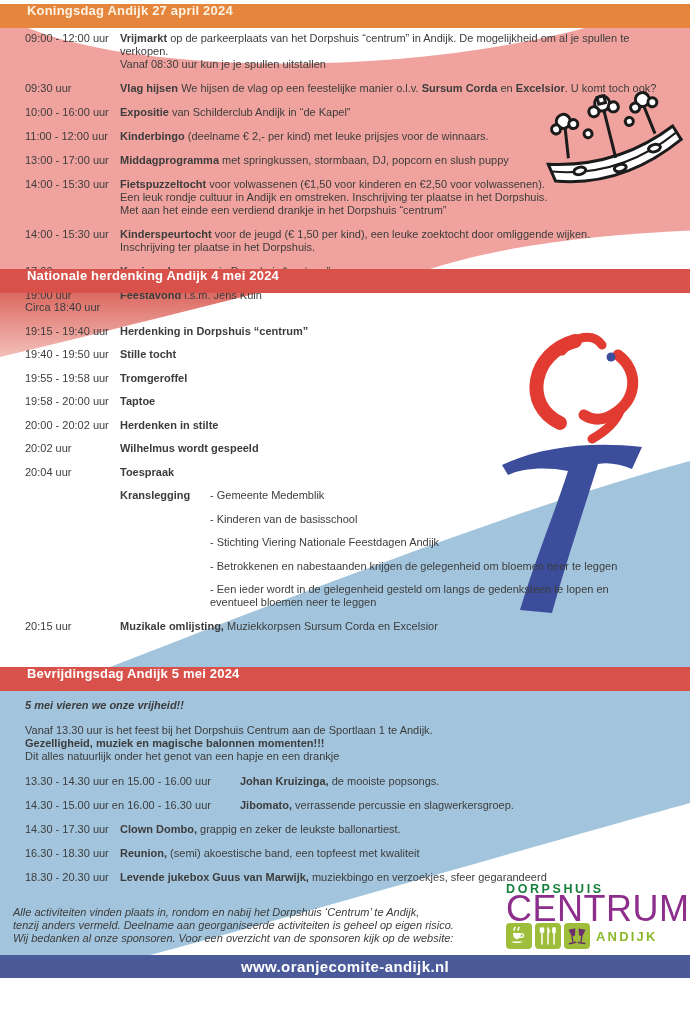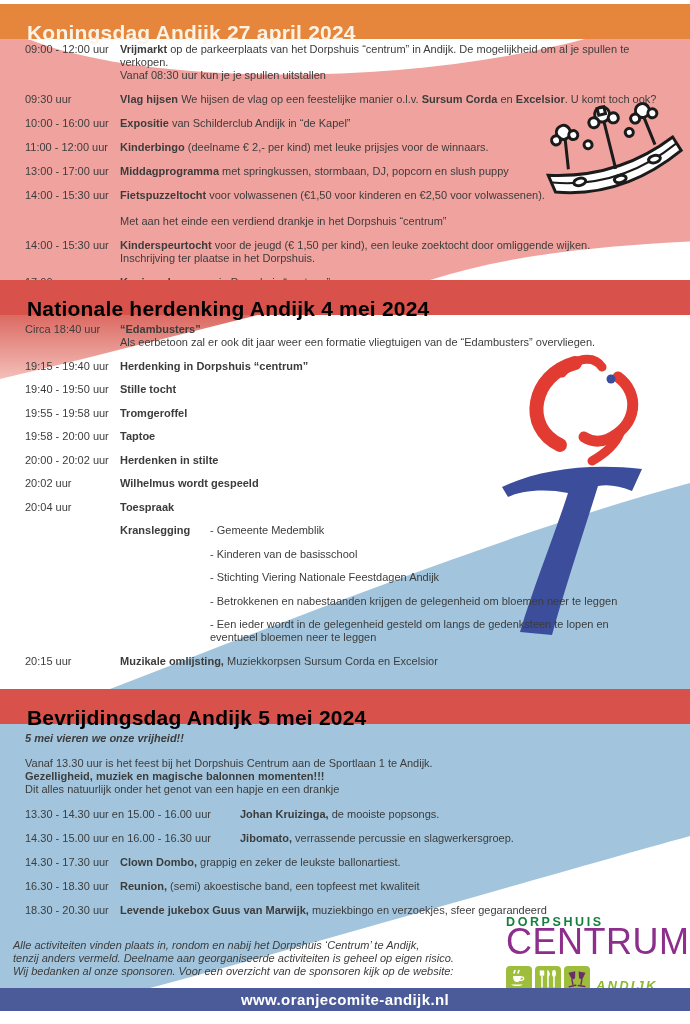--- a/index.html
+++ b/index.html
@@ -1,24 +1,24 @@
 <!DOCTYPE html>
 <html><head>
 <meta charset="utf-8">
 <style>
   html,body{margin:0;padding:0;background:#888;}
   .page{
     position:relative;width:690px;height:1024px;margin:0 auto;background:#fff;
     font-family:"Liberation Sans",sans-serif;font-size:11px;line-height:13px;color:#3c3c3c;
     overflow:hidden;
   }
-  .bar{height:35px;display:flex;align-items:flex-end;padding-left:27px;box-sizing:border-box;
-       font-size:21px;font-weight:bold;letter-spacing:.2px;position:relative;z-index:3;}
+  .bar{height:24px;display:flex;align-items:flex-start;padding-left:27px;box-sizing:border-box;
+       font-size:13px;font-weight:bold;letter-spacing:.2px;position:relative;z-index:3;}
   .bar-orange{background:#E6853C;color:#FDF3E4;}
-  .bar-red{background:#D8524B;color:#000000;}
+  .bar-red{background:#D8524B;color:#ffffff;}
   .topstrip{height:4px;background:#fff;}
   .botstrip{height:6px;background:#fff;}
   .sec{position:relative;}
   .sec1{height:241px;}
   .sec2{height:374px;}
   .sec3{height:264px;}
   .bg{position:absolute;left:0;top:0;width:100%;height:100%;}
   .rows{position:relative;z-index:2;padding:4px 0 0 25px;}
   .sec2 .rows{padding-top:8px;}
   .sec3 .rows{padding-top:0;}
@@ -35,21 +35,21 @@
   .intro{position:relative;z-index:2;padding:8px 0 0 25px;}
   .intro-lead{font-weight:bold;font-style:italic;margin-bottom:12px;}
   .intro-line{margin:0;}
   .intro-line.b{font-weight:bold;}
   .intro-gap{height:12px;}
   .art{position:absolute;z-index:1;pointer-events:none;}
   .footnote{position:absolute;z-index:2;left:13px;top:215px;font-style:italic;font-weight:normal;line-height:13.2px;}
   .logo{position:absolute;z-index:2;right:6px;top:192px;width:178px;}
   .logo-l1{color:#15803d;font-weight:bold;font-size:12.5px;letter-spacing:2.6px;line-height:12px;}
   .logo-l2{color:#8E2E8C;font-weight:normal;font-size:36px;letter-spacing:.5px;line-height:28px;}
-  .logo-row{display:flex;align-items:flex-end;margin-top:10px;font-style:italic;}
+  .logo-row{display:flex;align-items:center;margin-top:0;}
   .tile{width:26px;height:26px;border-radius:4px;background:#9EBE3B;margin-right:3px;
         display:flex;align-items:center;justify-content:center;}
   .logo-l3{color:#8CB82B;font-weight:bold;font-size:13px;letter-spacing:2.2px;margin-left:3px;margin-top:1px;}
   .webbar{height:23px;background:#4B5B99;color:#fff;display:flex;align-items:center;justify-content:center;
           font-size:15px;font-weight:bold;letter-spacing:.4px;position:relative;z-index:3;}
 </style>
 </head>
 <body>
 
 <div class="page">
@@ -103,21 +103,21 @@
         <div class="row">
           <div class="time">11:00 - 12:00 uur</div>
           <div class="desc"><span class="b">Kinderbingo</span><span> (deelname € 2,- per kind) met leuke prijsjes voor de winnaars.</span></div>
         </div>
         <div class="row">
           <div class="time">13:00 - 17:00 uur</div>
           <div class="desc"><span class="b">Middagprogramma</span><span> met springkussen, stormbaan, DJ, popcorn en slush puppy</span></div>
         </div>
         <div class="row">
           <div class="time">14:00 - 15:30 uur</div>
-          <div class="desc"><span class="b">Fietspuzzeltocht</span><span> voor volwassenen (€1,50 voor kinderen en €2,50 voor volwassenen).</span><br><br><span>Met aan het einde een verdiend drankje in het Dorpshuis “centrum”</span></div>
+          <div class="desc"><span class="b">Fietspuzzeltocht</span><span> voor volwassenen (€1,50 voor kinderen en €2,50 voor volwassenen).</span><br><span>Een leuk rondje cultuur in Andijk en omstreken. Inschrijving ter plaatse in het Dorpshuis.</span><br><span>Met aan het einde een verdiend drankje in het Dorpshuis “centrum”</span></div>
         </div>
         <div class="row">
           <div class="time">14:00 - 15:30 uur</div>
           <div class="desc"><span class="b">Kinderspeurtocht</span><span> voor de jeugd (€ 1,50 per kind), een leuke zoektocht door omliggende wijken.</span><br><span>Inschrijving ter plaatse in het Dorpshuis.</span></div>
         </div>
         <div class="row">
           <div class="time">17:00 uur</div>
           <div class="desc"><span class="b">Koningsdag menu</span><span> in Dorpshuis “centrum”</span></div>
         </div>
         <div class="row">
@@ -148,21 +148,20 @@
         <path d="M82,28 C94,12 114,10 122,22" stroke-width="9"></path>
         <path d="M138,32 C160,48 158,80 128,94 C118,98 110,96 104,92" stroke-width="11"></path>
         <path d="M112,116 C126,108 136,98 140,88" stroke-width="9"></path>
       </g>
       <circle cx="131" cy="34" r="4.5" fill="#3B4D9B"></circle>
       <path d="M22,142 C60,124 110,118 162,124 L152,146 C140,141 128,139 118,141 C104,186 84,246 72,290 L40,287 C54,240 76,186 88,148 C64,143 40,146 28,152 Z" fill="#3B4D9B"></path>
     </svg>
     <div class="rows">
         <div class="row">
           <div class="time">Circa 18:40 uur</div>
-          <div class="desc"><span class="b">“Edambusters”</span><br><span>Als eerbetoon zal er ook dit jaar weer een formatie vliegtuigen van de “Edambusters” overvliegen.</span></div>
         </div>
         <div class="row">
           <div class="time">19:15 - 19:40 uur</div>
           <div class="desc"><span class="b">Herdenking in Dorpshuis “centrum”</span></div>
         </div>
         <div class="row">
           <div class="time">19:40 - 19:50 uur</div>
           <div class="desc"><span class="b">Stille tocht</span></div>
         </div>
         <div class="row">

